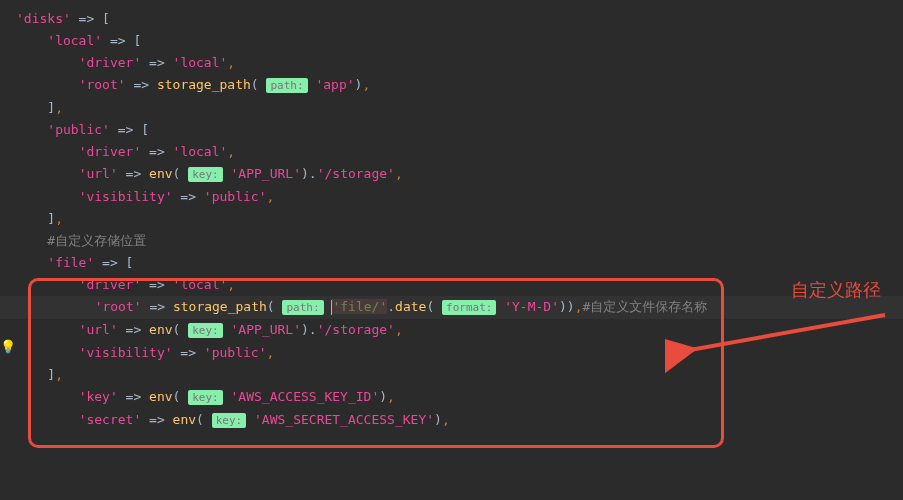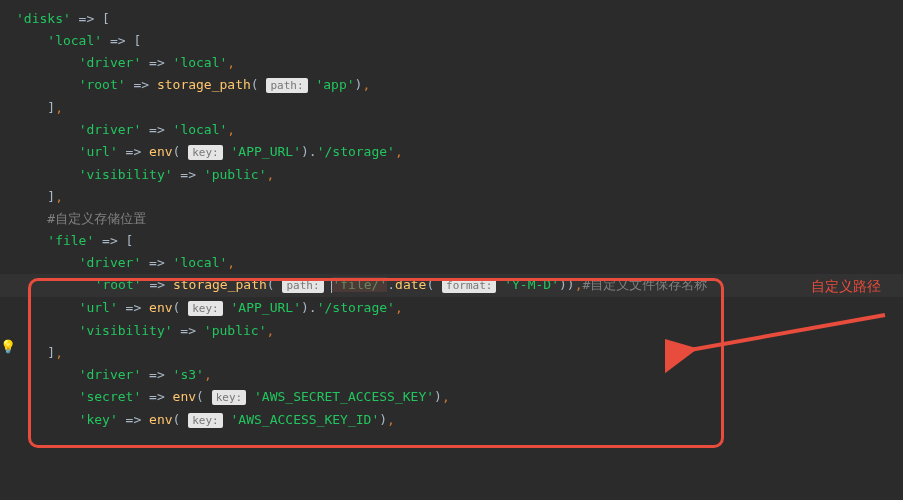--- a/index.html
+++ b/index.html
@@ -24,42 +24,42 @@
     .line {
       padding: 0 16px;
       white-space: pre;
       position: relative;
     }
     .line.highlighted {
       background: #323232;
       padding-left: 32px;
     }
     .string {
-      color: #22c55e;
+      color: #ec4899;
     }
     .string-pink {
       background: rgba(130, 80, 70, 0.3);
       color: #6a8759;
     }
     .punct {
       color: #cc7832;
     }
     .arrow {
       color: #a9b7c6;
     }
     .func {
       color: #ffc66d;
     }
     .func-underline {
       color: #5c7a9e;
       text-decoration: underline;
     }
     .param-hint {
       color: #787878;
-      background: #e5e5e5;
+      background: #86efac;
       padding: 1px 4px;
       border-radius: 2px;
       font-size: 11px;
     }
     .comment {
       color: #808080;
     }
     .paren {
       color: #a9b7c6;
     }
@@ -75,21 +75,21 @@
       border-radius: 10px;
       pointer-events: none;
       top: 278px;
       left: 28px;
       width: 696px;
       height: 170px;
     }
     .annotation {
       position: absolute;
       color: #e74c3c;
-      font-size: 14px;
+      font-size: 18px;
       font-family: 'PingFang SC', 'Microsoft YaHei', sans-serif;
       top: 278px;
       right: 22px;
     }
     .arrow-svg {
       position: absolute;
       top: 300px;
       left: 665px;
       width: 235px;
       height: 80px;
@@ -115,34 +115,34 @@
 <body>
 
 <div class="code-container">
   <div class="line"><span class="string">'disks'</span><span class="arrow"> =&gt; </span><span class="bracket">[</span></div>
   <div class="line"></div>
   <div class="line">    <span class="string">'local'</span><span class="arrow"> =&gt; </span><span class="bracket">[</span></div>
   <div class="line">        <span class="string">'driver'</span><span class="arrow"> =&gt; </span><span class="string">'local'</span><span class="punct">,</span></div>
   <div class="line">        <span class="string">'root'</span><span class="arrow"> =&gt; </span><span class="func">storage_path</span><span class="paren">(</span> <span class="param-hint">path:</span> <span class="string">'app'</span><span class="paren">)</span><span class="punct">,</span></div>
   <div class="line">    <span class="bracket">]</span><span class="punct">,</span></div>
   <div class="line"></div>
+  <div class="line">    <span class="string">'public'</span><span class="arrow"> =&gt; </span><span class="bracket">[</span></div>
   <div class="line">        <span class="string">'driver'</span><span class="arrow"> =&gt; </span><span class="string">'local'</span><span class="punct">,</span></div>
   <div class="line">        <span class="string">'url'</span><span class="arrow"> =&gt; </span><span class="func">env</span><span class="paren">(</span> <span class="param-hint">key:</span> <span class="string">'APP_URL'</span><span class="paren">)</span><span class="operator">.</span><span class="string">'/storage'</span><span class="punct">,</span></div>
   <div class="line">        <span class="string">'visibility'</span><span class="arrow"> =&gt; </span><span class="string">'public'</span><span class="punct">,</span></div>
   <div class="line">    <span class="bracket">]</span><span class="punct">,</span></div>
   <div class="line">    <span class="comment">#自定义存储位置</span></div>
   <div class="line">    <span class="string">'file'</span><span class="arrow"> =&gt; </span><span class="bracket">[</span></div>
   <div class="line">        <span class="string">'driver'</span><span class="arrow"> =&gt; </span><span class="string">'local'</span><span class="punct">,</span></div>
   <div class="line highlighted">        <span class="string">'root'</span><span class="arrow"> =&gt; </span><span class="func">storage_path</span><span class="paren">(</span> <span class="param-hint">path:</span> <span class="cursor"></span><span class="string-pink">'file/'</span><span class="operator">.</span><span class="func">date</span><span class="paren">(</span> <span class="param-hint">format:</span> <span class="string">'Y-M-D'</span><span class="paren">))</span><span class="punct">,</span><span class="comment">#自定义文件保存名称</span></div>
   <div class="line">        <span class="string">'url'</span><span class="arrow"> =&gt; </span><span class="func">env</span><span class="paren">(</span> <span class="param-hint">key:</span> <span class="string">'APP_URL'</span><span class="paren">)</span><span class="operator">.</span><span class="string">'/storage'</span><span class="punct">,</span></div>
   <div class="line">        <span class="string">'visibility'</span><span class="arrow"> =&gt; </span><span class="string">'public'</span><span class="punct">,</span></div>
   <div class="line">    <span class="bracket">]</span><span class="punct">,</span></div>
-  <div class="line">        <span class="string">'driver'</span><span class="arrow"> =&gt; </span><span class="string">'s3'</span><span class="punct">,</span></div>
+  <div class="line">        <span class="string">'key'</span><span class="arrow"> =&gt; </span><span class="func">env</span><span class="paren">(</span> <span class="param-hint">key:</span> <span class="string">'AWS_ACCESS_KEY_ID'</span><span class="paren">)</span><span class="punct">,</span></div>
   <div class="line">        <span class="string">'secret'</span><span class="arrow"> =&gt; </span><span class="func">env</span><span class="paren">(</span> <span class="param-hint">key:</span> <span class="string">'AWS_SECRET_ACCESS_KEY'</span><span class="paren">)</span><span class="punct">,</span></div>
-  <div class="line">        <span class="string">'key'</span><span class="arrow"> =&gt; </span><span class="func">env</span><span class="paren">(</span> <span class="param-hint">key:</span> <span class="string">'AWS_ACCESS_KEY_ID'</span><span class="paren">)</span><span class="punct">,</span></div>
   <div class="line">          </div>
 </div>
 
 <div class="lightbulb">💡</div>
 
 <div class="red-box"></div>
 
 <div class="annotation">自定义路径</div>
 
 <svg class="arrow-svg" viewBox="0 0 235 80">

